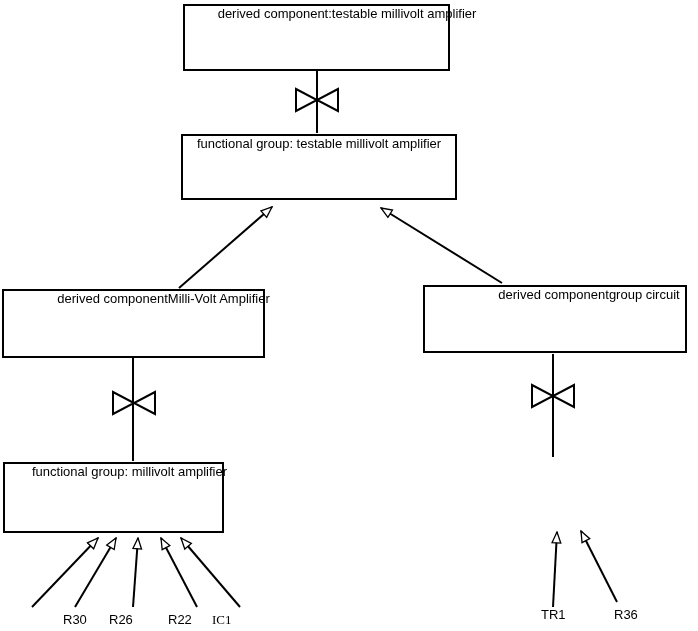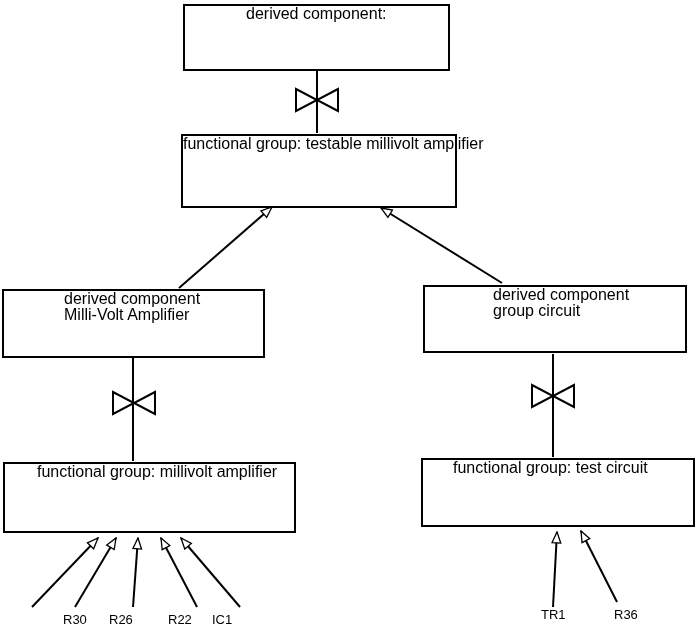--- a/index.html
+++ b/index.html
@@ -10,50 +10,50 @@
     font-family:"Liberation Sans", sans-serif;
     color:#000000;
     overflow:hidden;
   }
   .node{
     position:absolute;
     box-sizing:border-box;
     border:2px solid #000000;
     background:#ffffff;
     display:flex;
-    flex-direction:column;
+    justify-content:center;
     align-items:flex-start;
-    font-size:16px;
+    font-size:13px;
     line-height:16px;
     white-space:nowrap;
   }
   .node .txt{display:block;}
   .wires{
     position:absolute;left:0;top:0;
     pointer-events:none;
   }
   .comp-label{
     position:absolute;
     font-size:13px;
     line-height:15px;
     white-space:nowrap;
   }
   
   #box-top        {left:183px; top:4px;   width:267px; height:67px; padding-left:61px;}
-  #box-fg-test-mva{left:181px; top:134px; width:276px; height:74px; }
+  #box-fg-test-mva{left:181px; top:134px; width:276px; height:66px; }
   #box-dc-mva     {left:2px;   top:289px; width:263px; height:69px; padding-left:60px;}
   #box-dc-tc      {left:423px; top:285px; width:264px; height:68px; padding-left:68px;}
-  #box-fg-mva     {left:3px;   top:462px; width:293px; height:71px; padding-left:32px;}
+  #box-fg-mva     {left:3px;   top:462px; width:221px; height:71px; padding-left:32px;}
   #box-fg-tc      {left:421px; top:458px; width:274px; height:69px; padding-left:30px;}
   
   #lbl-r18{left:18px;  top:635px;}
   #lbl-r30{left:63px;  top:612px;text-align:right;}
   #lbl-r26{left:109px; top:612px;}
   #lbl-r22{left:168px; top:612px;text-align:right;}
-  #lbl-ic1{left:212px; top:612px;}
+  #lbl-ic1{left:212px; top:612px;font-family:Liberation Serif, serif;}
   #lbl-tr1{left:541px; top:607px;text-align:right;}
   #lbl-r36{left:614px; top:607px;}
 </style>
 </head>
 <body>
 
 <div class="canvas">
 
   <svg class="wires" width="698" height="631" viewBox="0 0 698 631">
     <defs>
@@ -78,43 +78,41 @@
     <path d="M133,607 L138,538" stroke="#000000" stroke-width="2" fill="none" marker-end="url(#arrowhead)"></path>
     <path d="M197,607 L161,538" stroke="#000000" stroke-width="2" fill="none" marker-end="url(#arrowhead)"></path>
     <path d="M240,607 L181,538" stroke="#000000" stroke-width="2" fill="none" marker-end="url(#arrowhead)"></path>
 
     <path d="M553,607 L557,532" stroke="#000000" stroke-width="2" fill="none" marker-end="url(#arrowhead)"></path>
     <path d="M617,602 L581,531" stroke="#000000" stroke-width="2" fill="none" marker-end="url(#arrowhead)"></path>
   </svg>
 
   <div class="node" id="box-top">
     <span class="txt">derived component:</span>
+    <span class="txt">testable millivolt amplifier</span>
   </div>
 
   <div class="node" id="box-fg-test-mva">
     <span class="txt">functional group: testable millivolt amplifier</span>
   </div>
 
   <div class="node" id="box-dc-mva">
     <span class="txt">derived component</span>
     <span class="txt">Milli-Volt Amplifier</span>
   </div>
 
   <div class="node" id="box-dc-tc">
     <span class="txt">derived component</span>
     <span class="txt">group circuit</span>
   </div>
 
   <div class="node" id="box-fg-mva">
     <span class="txt">functional group: millivolt amplifier</span>
   </div>
 
-  <div class="node" id="box-fg-tc">
-    <span class="txt">functional group: test circuit</span>
-  </div>
 
   <div class="comp-label" id="lbl-r18">R18</div>
   <div class="comp-label" id="lbl-r30">R30</div>
   <div class="comp-label" id="lbl-r26">R26</div>
   <div class="comp-label" id="lbl-r22">R22</div>
   <div class="comp-label" id="lbl-ic1">IC1</div>
   <div class="comp-label" id="lbl-tr1">TR1</div>
   <div class="comp-label" id="lbl-r36">R36</div>
 
 </div>

